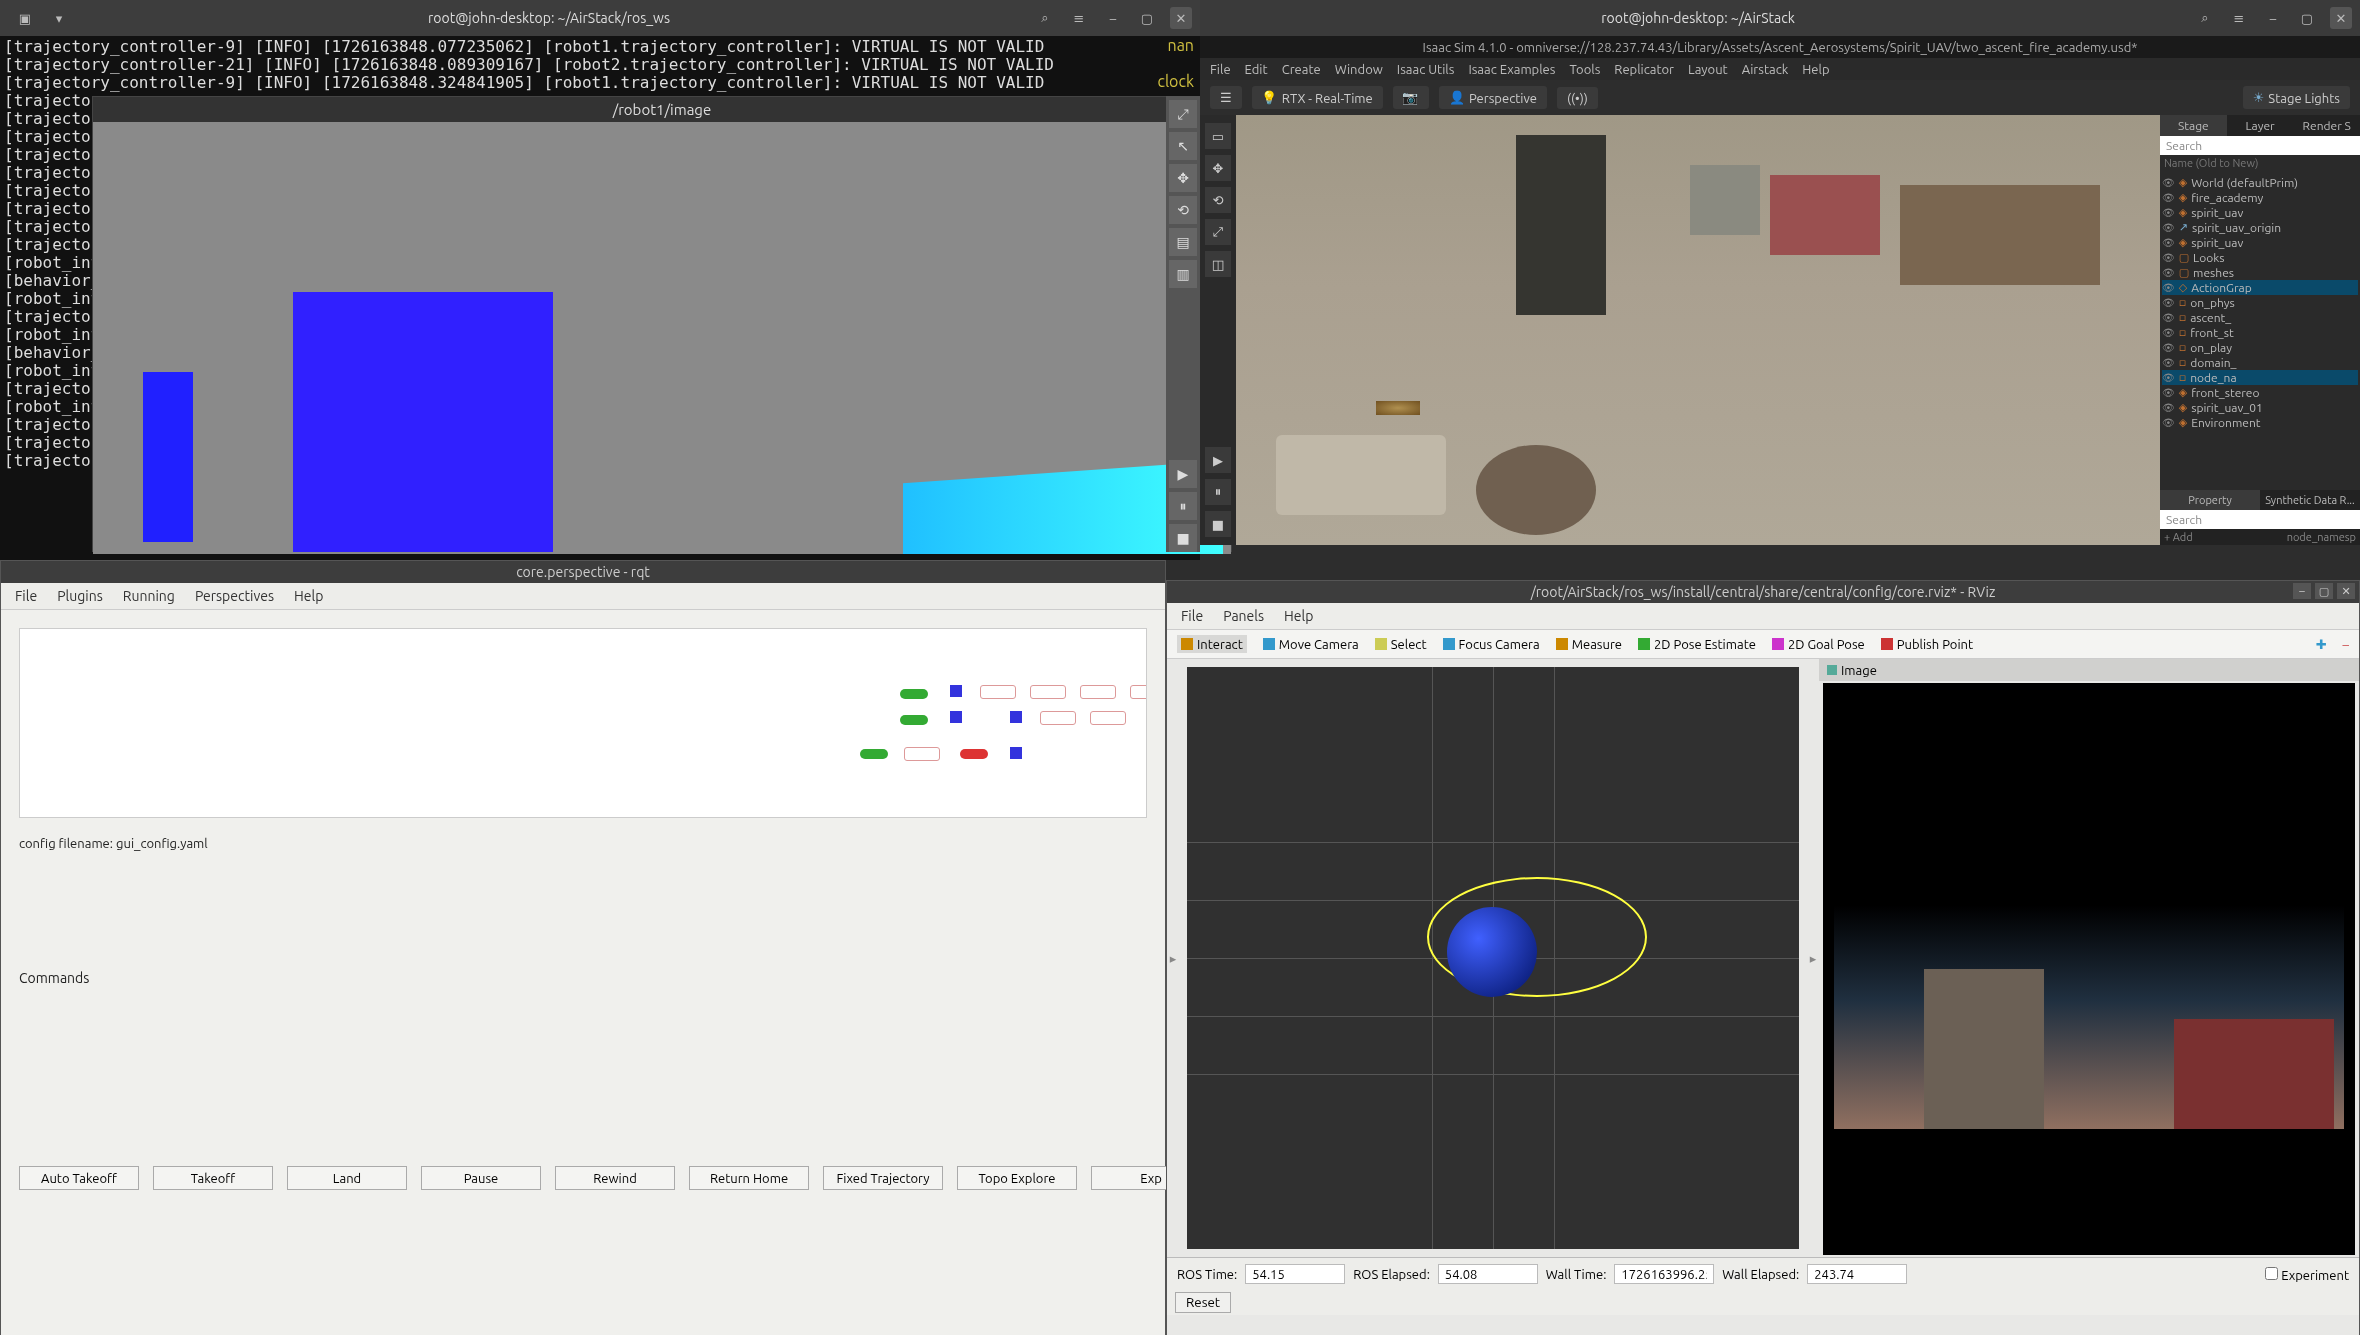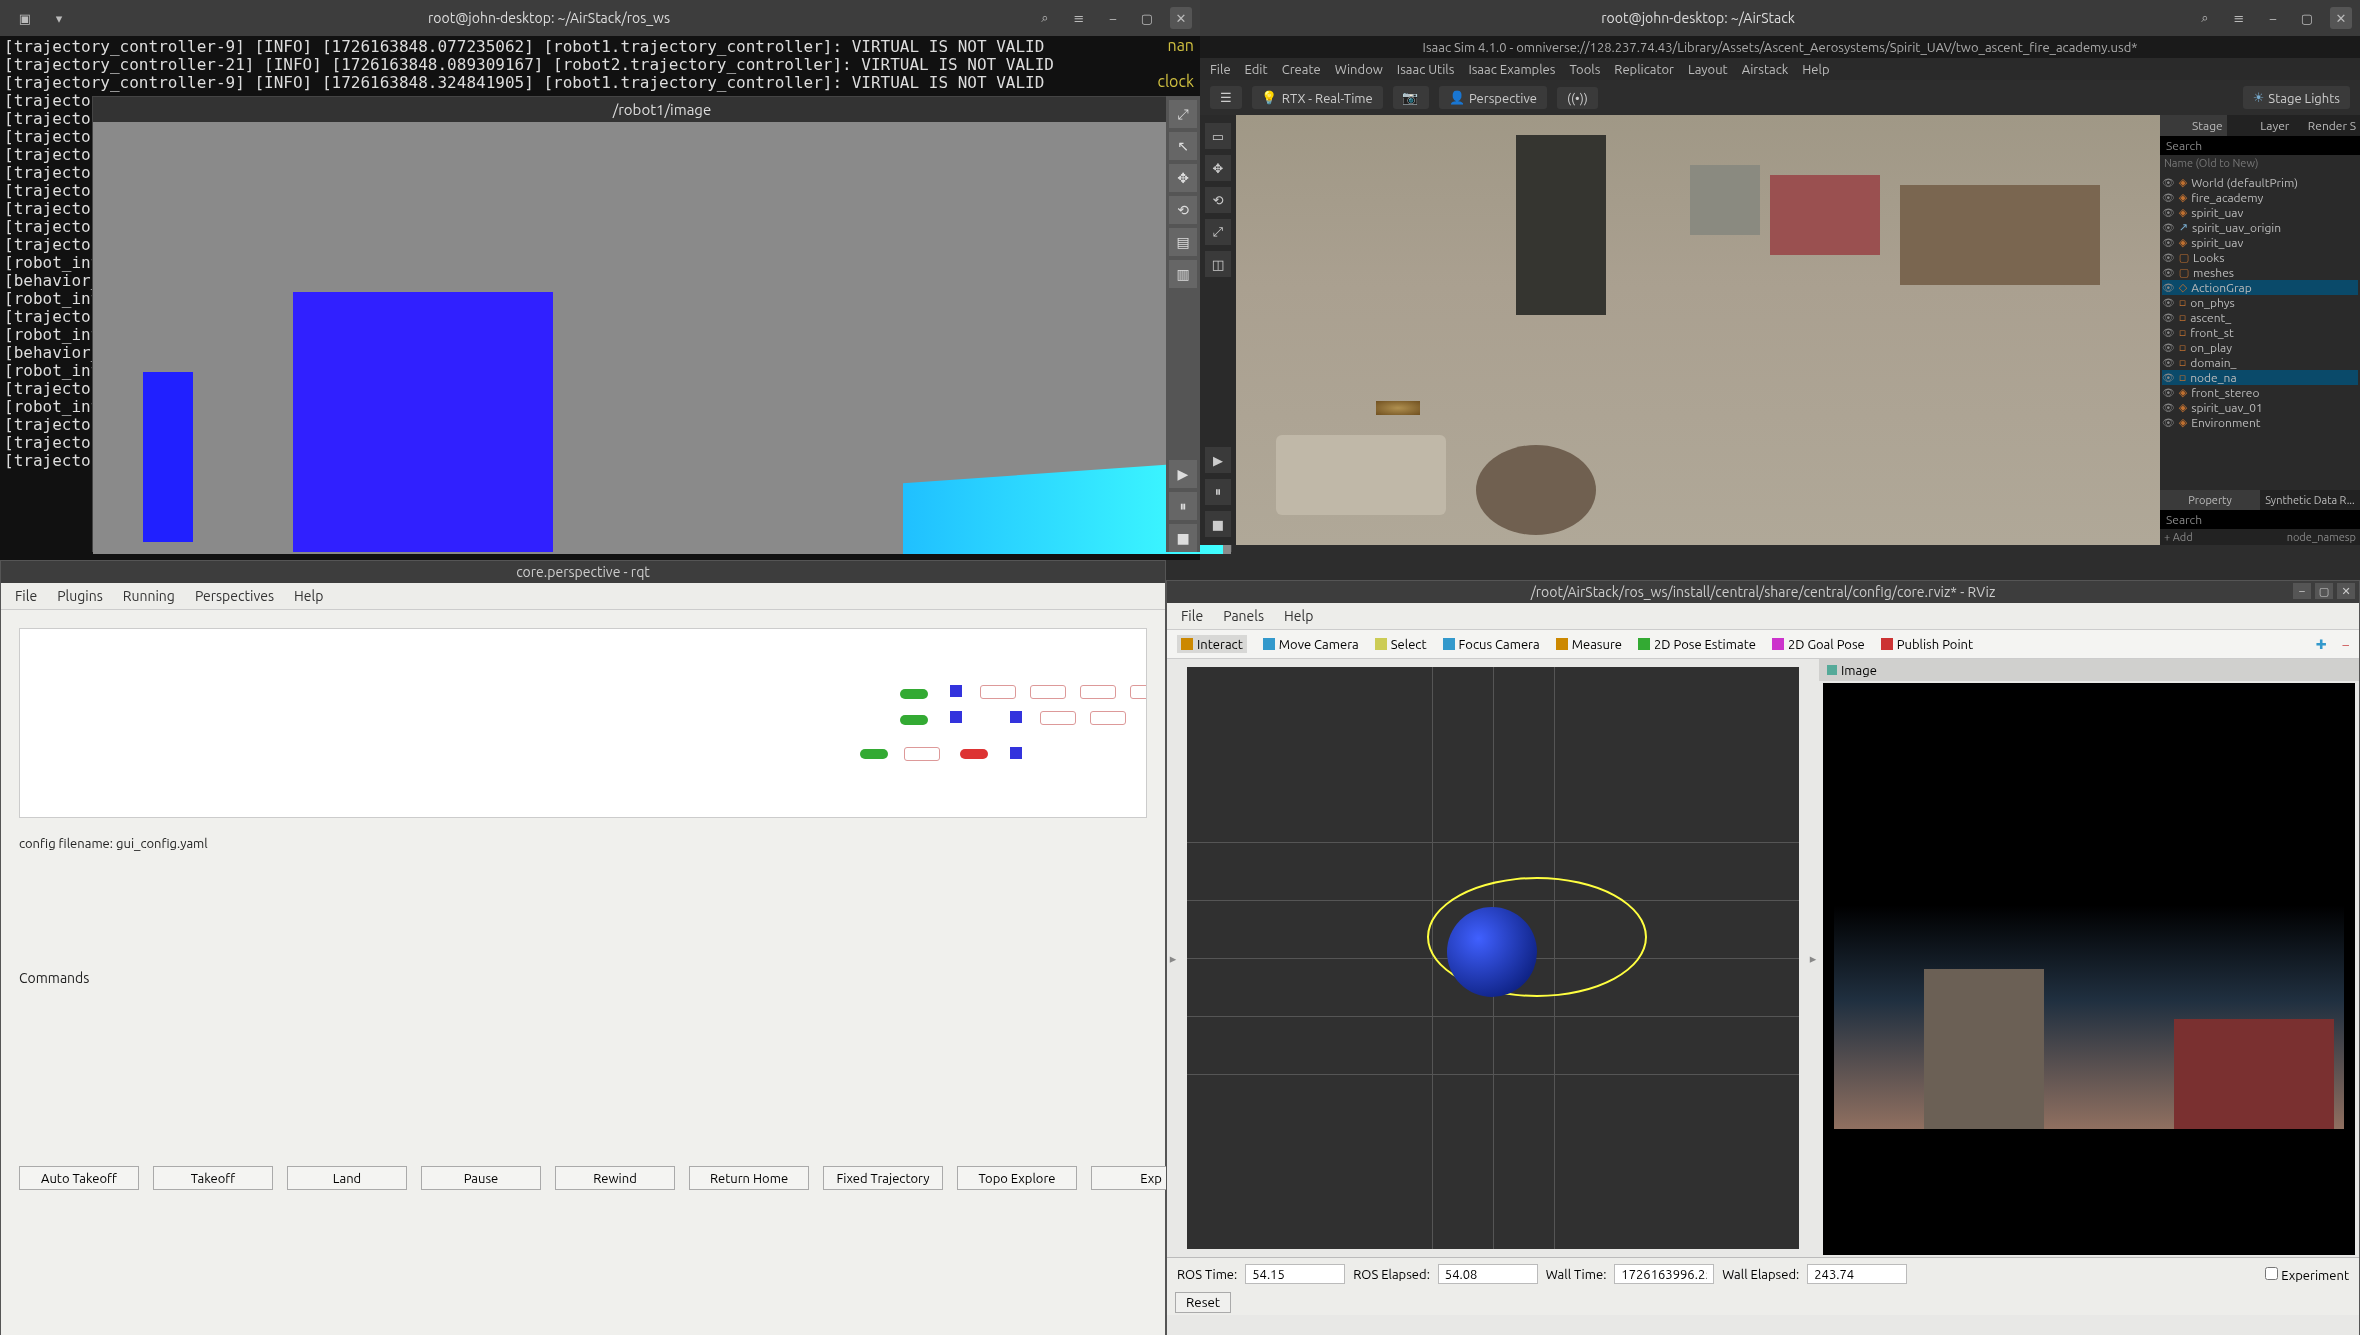--- a/index.html
+++ b/index.html
@@ -43,23 +43,23 @@
     .isaac .viewport .building2 { position: absolute; top: 70px; right: 60px; width: 200px; height: 100px; background: #7a6650; }
     .isaac .viewport .building3 { position: absolute; top: 60px; right: 280px; width: 110px; height: 80px; background: #9a5050; }
     .isaac .viewport .building4 { position: absolute; top: 50px; right: 400px; width: 70px; height: 70px; background: #8a8a80; }
     .isaac .viewport .ground1 { position: absolute; bottom: 30px; left: 40px; width: 170px; height: 80px; background: #c0b8a8; border-radius: 6px; }
     .isaac .viewport .ground2 { position: absolute; bottom: 10px; left: 240px; width: 120px; height: 90px; background: #706050; border-radius: 50%; }
     .isaac .viewport .drone { position: absolute; bottom: 130px; left: 140px; width: 44px; height: 14px; background: radial-gradient(ellipse,#b09050,#705020); }
     .isaac .vpside { width: 36px; background: #2a2a2a; display: flex; flex-direction: column; gap: 6px; padding: 8px 4px; align-items: center; }
     .isaac .vpside .btn { width: 26px; height: 26px; background: #3a3a3a; color: #ccc; display: flex; align-items: center; justify-content: center; font-size: 13px; }
     .isaac .rightpanel { width: 200px; background: #2a2a2a; color: #bbb; font-size: 12px; display: flex; flex-direction: column; }
     .isaac .rightpanel .tabs { display: flex; background: #222; }
-    .isaac .rightpanel .tabs div { flex: 1; padding: 4px; text-align: right; cursor: pointer; }
+    .isaac .rightpanel .tabs div { flex: 1; padding: 4px; text-align: center; cursor: pointer; }
     .isaac .rightpanel .tabs .active { background: #3a3a3a; }
-    .isaac .search { background: #000000; padding: 3px 6px; color: #888; }
+    .isaac .search { background: #ffffff; padding: 3px 6px; color: #888; }
     .isaac .tree { flex: 1; overflow: hidden; padding: 4px 2px; }
     .isaac .tree-hdr { color: #777; font-size: 11px; padding: 2px 4px; }
     .isaac .tree .node { display: flex; align-items: center; gap: 4px; padding: 1px 0; white-space: nowrap; }
     .isaac .tree .node.sel { background: #0a4a6a; }
     .isaac .tree .eye { color: #888; font-size: 10px; }
     .isaac .tree .glyph { color: #c07030; font-size: 11px; }
     .isaac .ind1 { padding-left: 10px; }
     .isaac .ind2 { padding-left: 22px; }
     .isaac .ind3 { padding-left: 34px; }
     .isaac .ind4 { padding-left: 46px; }

